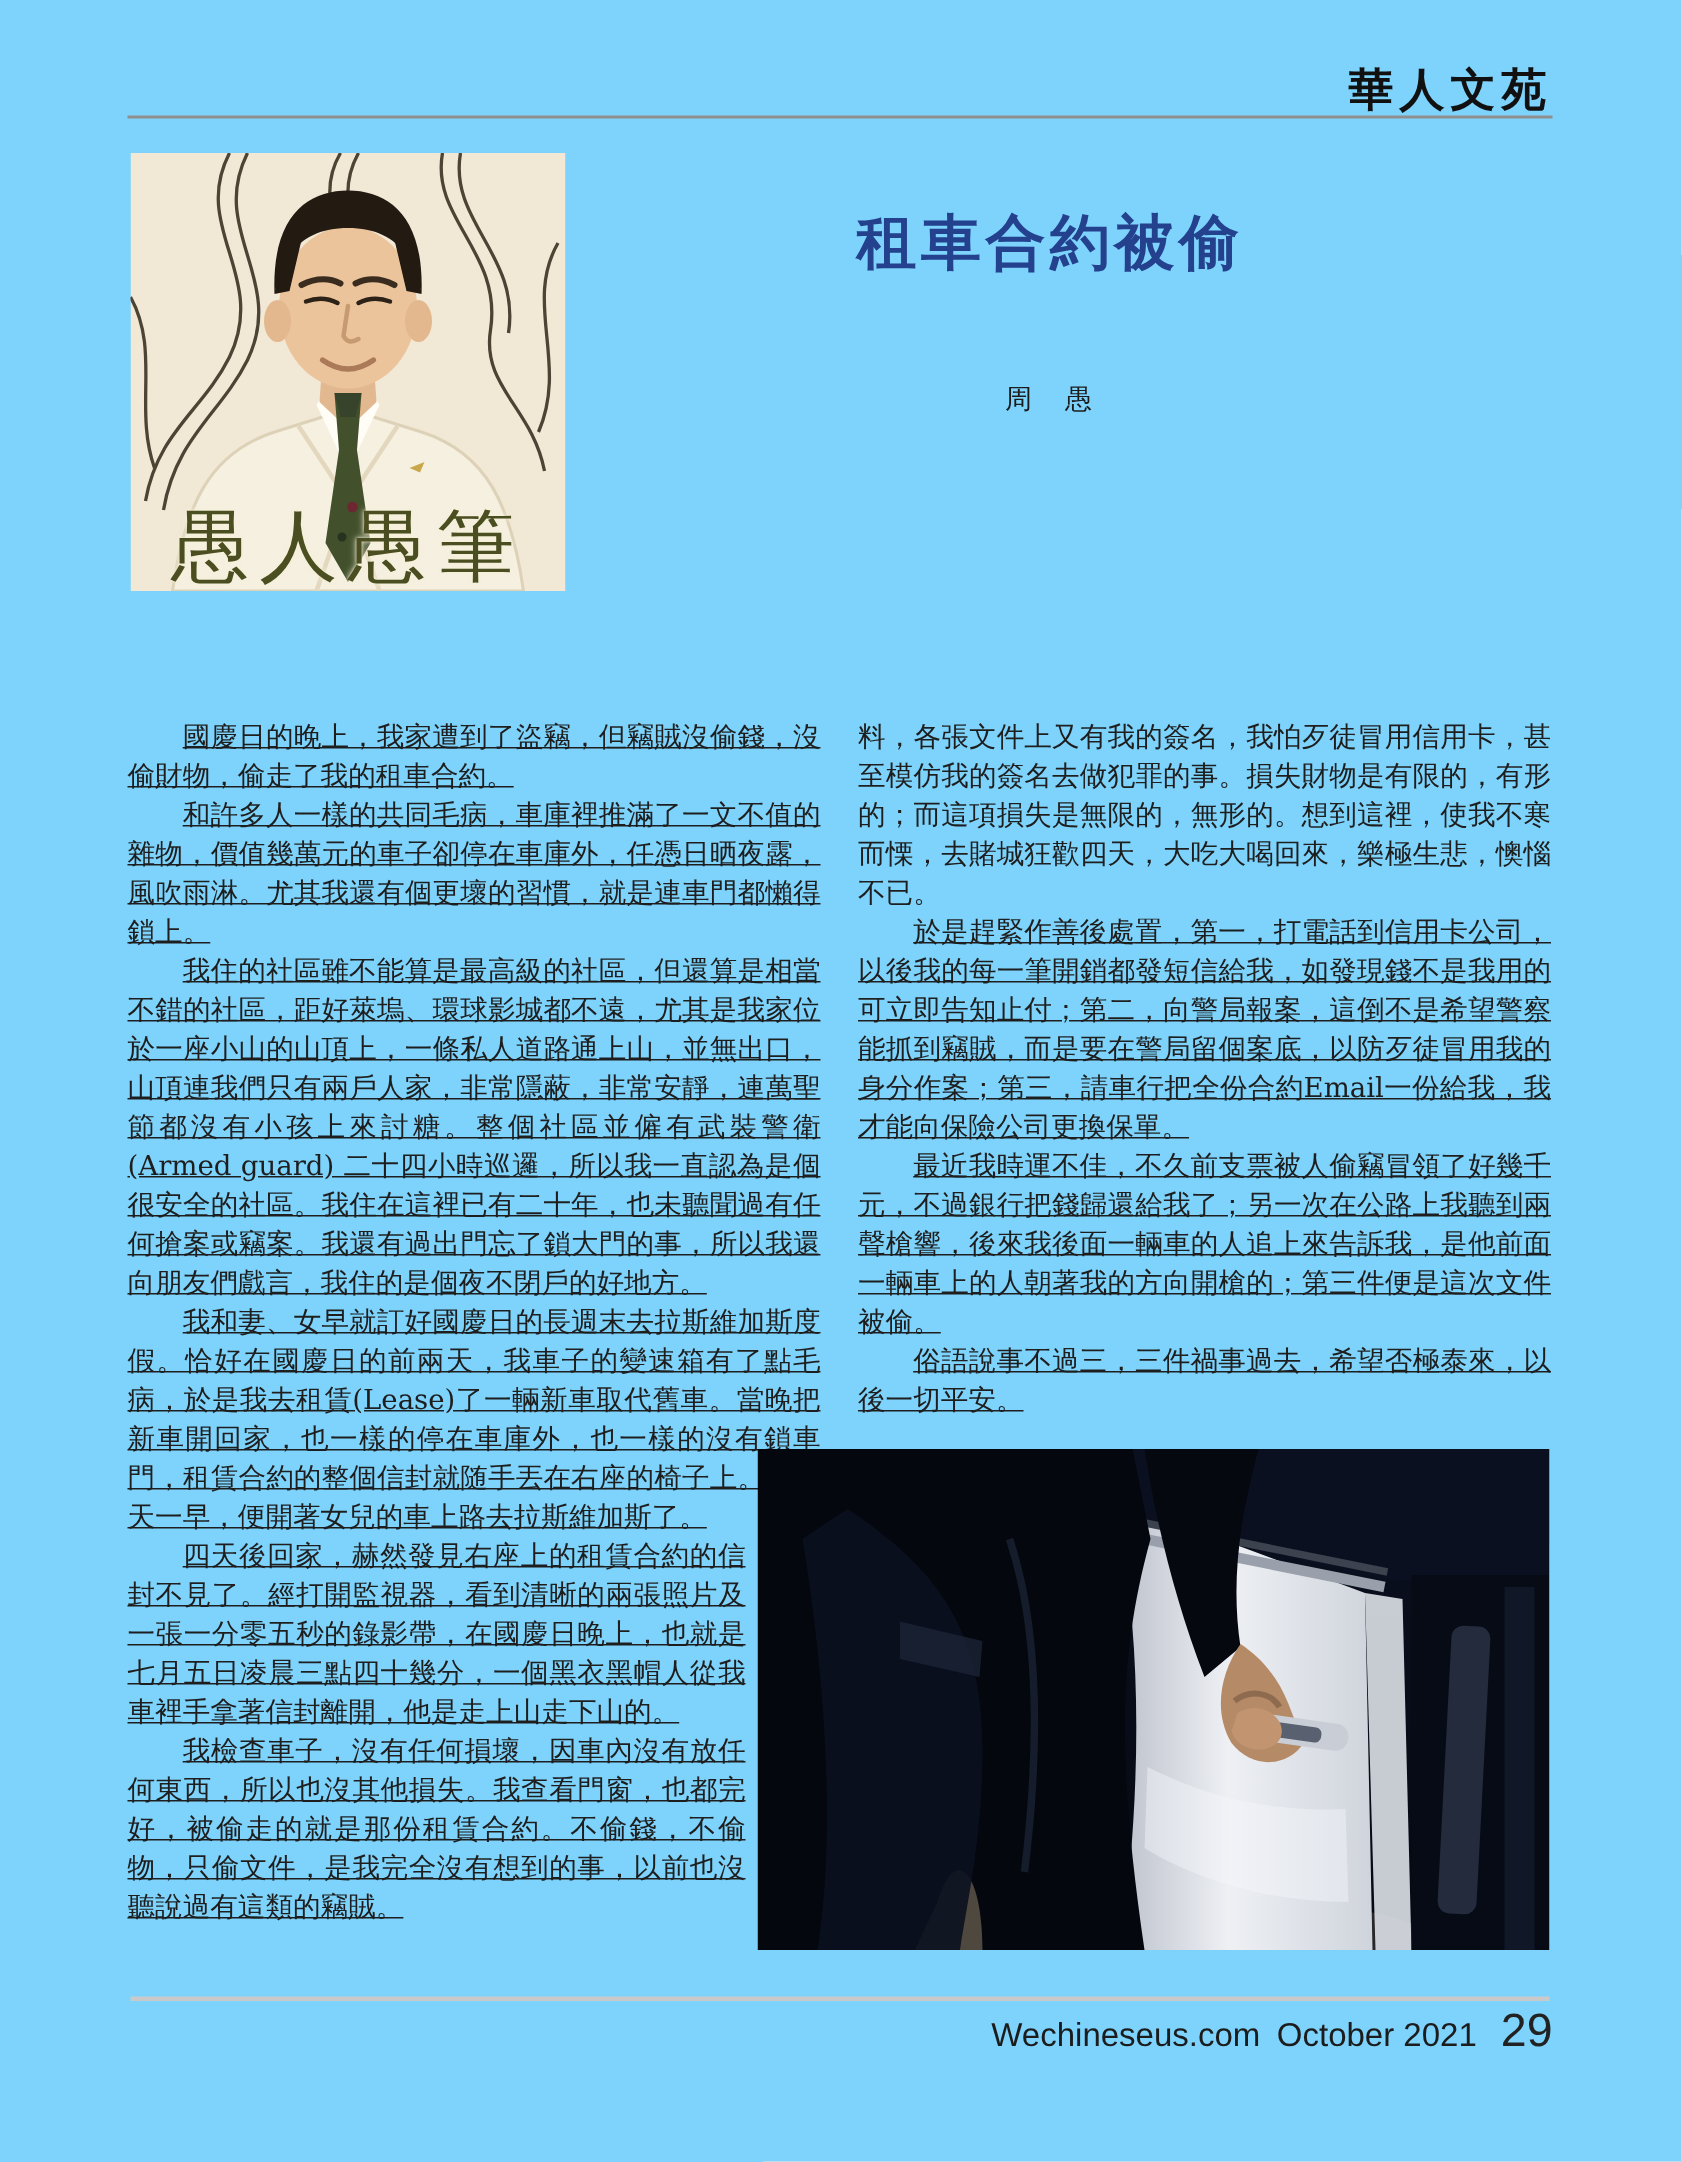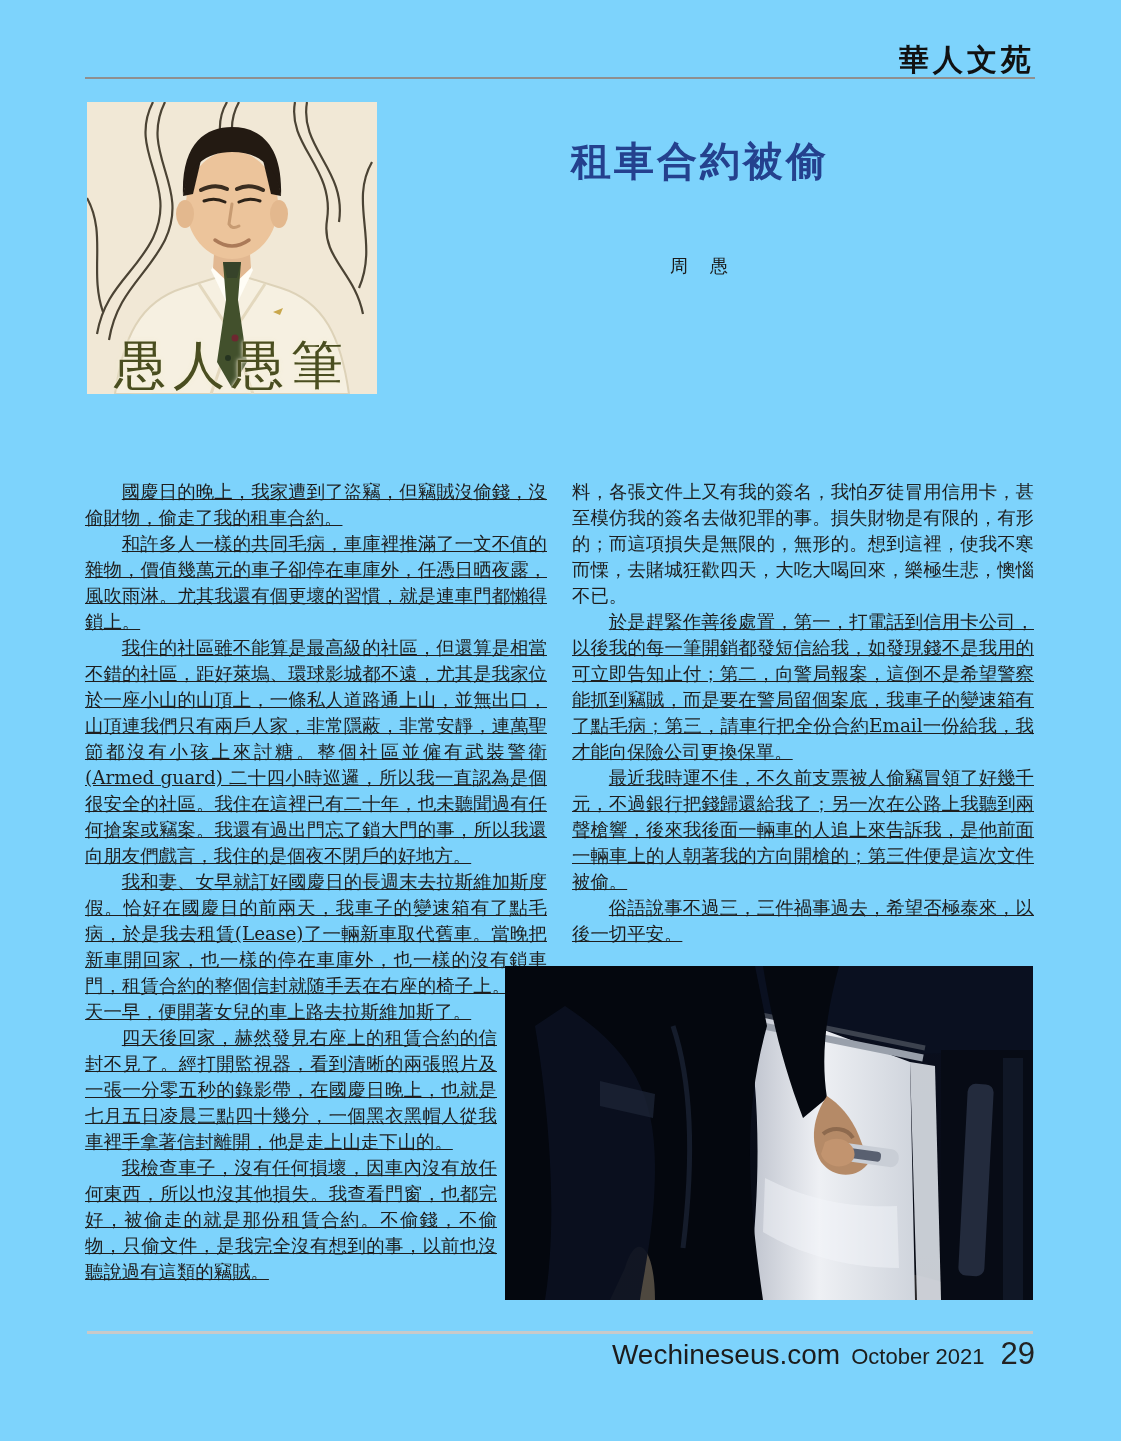--- a/index.html
+++ b/index.html
@@ -76,21 +76,21 @@
   .footer-rule{
     position:absolute;left:87px;top:1331px;width:946px;height:3px;
     background:#c9c9c9;
   }
   .footer{
     position:absolute;right:86px;top:1336px;
     display:flex;align-items:baseline;
     font-family:"Liberation Sans","DejaVu Sans",sans-serif;
     color:#1c1c1c;
   }
-  .footer .site{font-size:28px;}
+  .footer .site{font-size:22px;}
   .footer .issue{font-size:22px;margin-left:11px;}
   .footer .pagenum{font-size:31px;margin-left:16px;color:#222;}
 </style>
 </head>
 <body>
 
 <div class="page">
 
   <div class="section-header">華人文苑</div>
   <div class="header-rule"></div>
@@ -151,21 +151,21 @@
     <p class="indent">和許多人一樣的共同毛病，車庫裡推滿了一文不值的雜物，價值幾萬元的車子卻停在車庫外，任憑日晒夜露，風吹雨淋。尤其我還有個更壞的習慣，就是連車門都懶得鎖上。</p>
     <p class="indent">我住的社區雖不能算是最高級的社區，但還算是相當不錯的社區，距好萊塢、環球影城都不遠，尤其是我家位於一座小山的山頂上，一條私人道路通上山，並無出口，山頂連我們只有兩戶人家，非常隱蔽，非常安靜，連萬聖節都沒有小孩上來討糖。整個社區並僱有武裝警衛(Armed guard) 二十四小時巡邏，所以我一直認為是個很安全的社區。我住在這裡已有二十年，也未聽聞過有任何搶案或竊案。我還有過出門忘了鎖大門的事，所以我還向朋友們戲言，我住的是個夜不閉戶的好地方。</p>
     <p class="indent">我和妻、女早就訂好國慶日的長週末去拉斯維加斯度假。恰好在國慶日的前兩天，我車子的變速箱有了點毛病，於是我去租賃(Lease)了一輛新車取代舊車。當晚把新車開回家，也一樣的停在車庫外，也一樣的沒有鎖車門，租賃合約的整個信封就随手丟在右座的椅子上。第二天一早，便開著女兒的車上路去拉斯維加斯了。</p>
     <div class="photo-spacer"></div>
     <p class="indent">四天後回家，赫然發見右座上的租賃合約的信封不見了。經打開監視器，看到清晰的兩張照片及一張一分零五秒的錄影帶，在國慶日晚上，也就是七月五日凌晨三點四十幾分，一個黑衣黑帽人從我車裡手拿著信封離開，他是走上山走下山的。</p>
     <p class="indent">我檢查車子，沒有任何損壞，因車內沒有放任何東西，所以也沒其他損失。我查看門窗，也都完好，被偷走的就是那份租賃合約。不偷錢，不偷物，只偷文件，是我完全沒有想到的事，以前也沒聽說過有這類的竊賊。</p>
   </div>
 
   <div class="col col-right">
     <p>料，各張文件上又有我的簽名，我怕歹徒冒用信用卡，甚至模仿我的簽名去做犯罪的事。損失財物是有限的，有形的；而這項損失是無限的，無形的。想到這裡，使我不寒而慄，去賭城狂歡四天，大吃大喝回來，樂極生悲，懊惱不已。</p>
-    <p class="indent">於是趕緊作善後處置，第一，打電話到信用卡公司，以後我的每一筆開銷都發短信給我，如發現錢不是我用的可立即告知止付；第二，向警局報案，這倒不是希望警察能抓到竊賊，而是要在警局留個案底，我車子的變速箱有了點毛病；第三，請車行把全份合約Email一份給我，我才能向保險公司更換保單。</p>
+    <p class="indent">於是趕緊作善後處置，第一，打電話到信用卡公司，以後我的每一筆開銷都發短信給我，如發現錢不是我用的可立即告知止付；第二，向警局報案，這倒不是希望警察能抓到竊賊，而是要在警局留個案底，以防歹徒冒用我的身分作案；第三，請車行把全份合約Email一份給我，我才能向保險公司更換保單。</p>
     <p class="indent">最近我時運不佳，不久前支票被人偷竊冒領了好幾千元，不過銀行把錢歸還給我了；另一次在公路上我聽到兩聲槍響，後來我後面一輛車的人追上來告訴我，是他前面一輛車上的人朝著我的方向開槍的；第三件便是這次文件被偷。</p>
     <p class="indent">俗語說事不過三，三件禍事過去，希望否極泰來，以後一切平安。</p>
   </div>
 
   <div class="bottom-photo">
     <svg width="528" height="334" viewBox="0 0 528 334" preserveAspectRatio="none">
       <defs>
         <linearGradient id="doorGrad" x1="0" y1="0" x2="1" y2="0">
           <stop offset="0" stop-color="#b9bec9"></stop>
           <stop offset="0.45" stop-color="#eef0f4"></stop>

